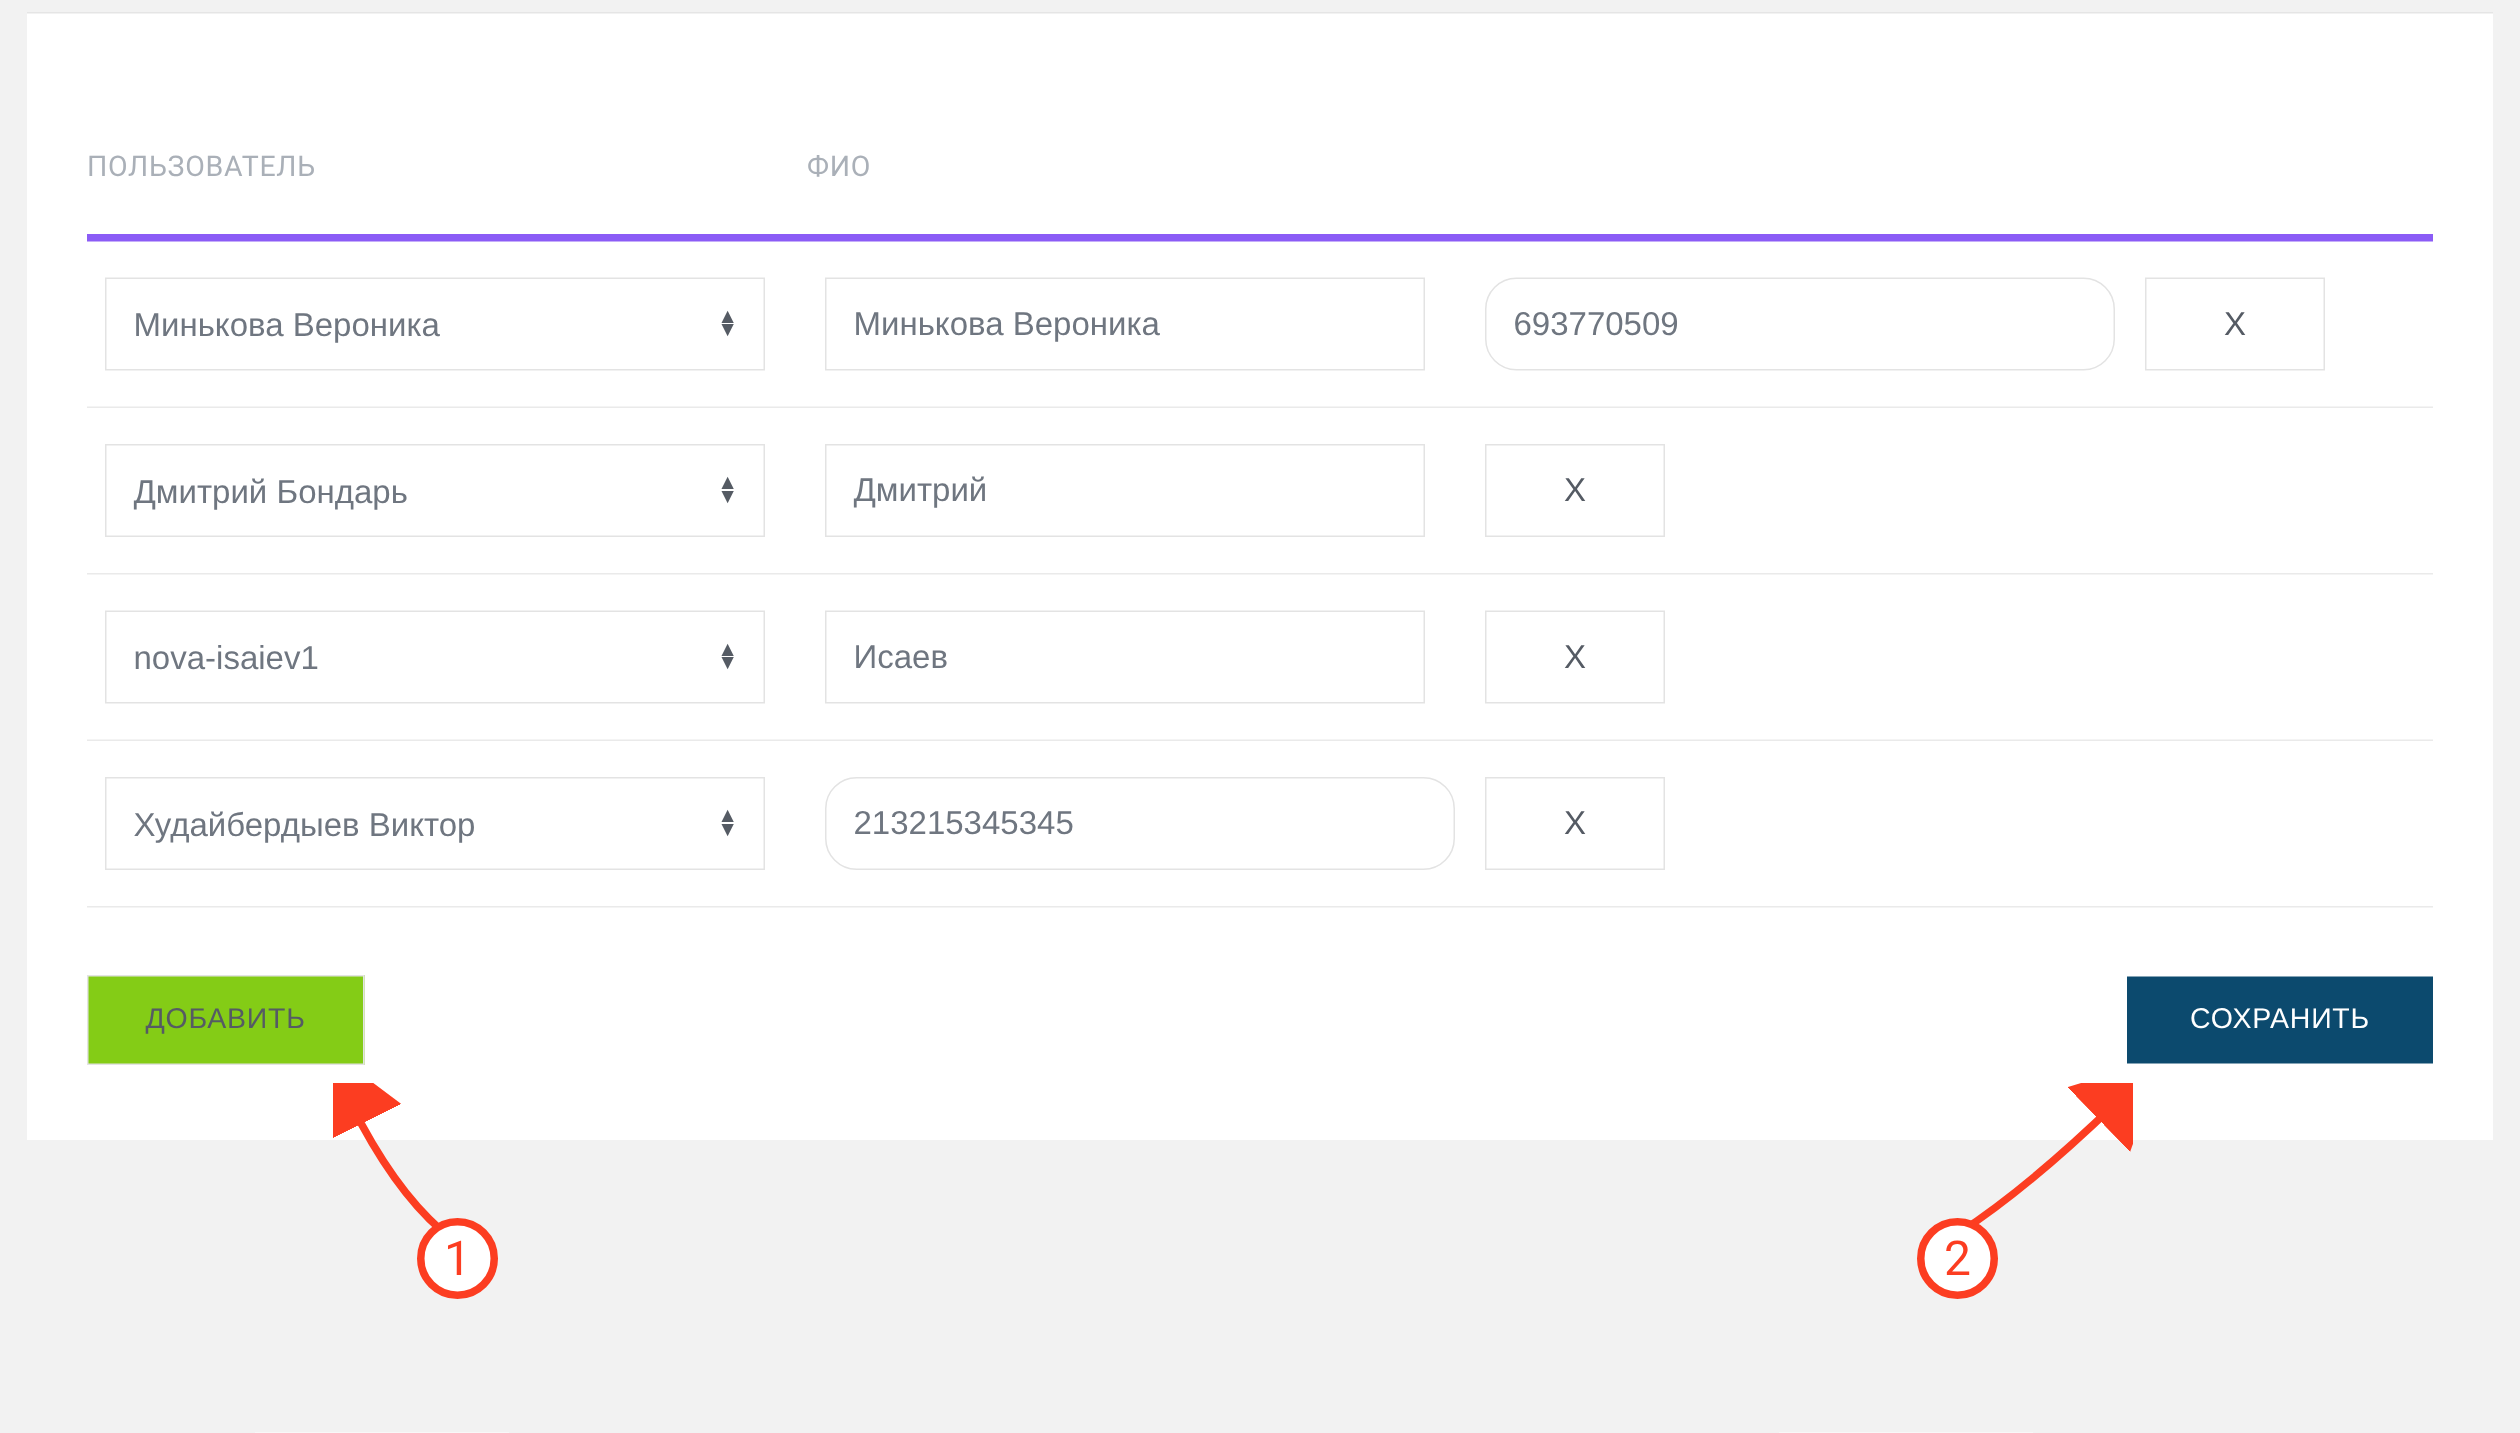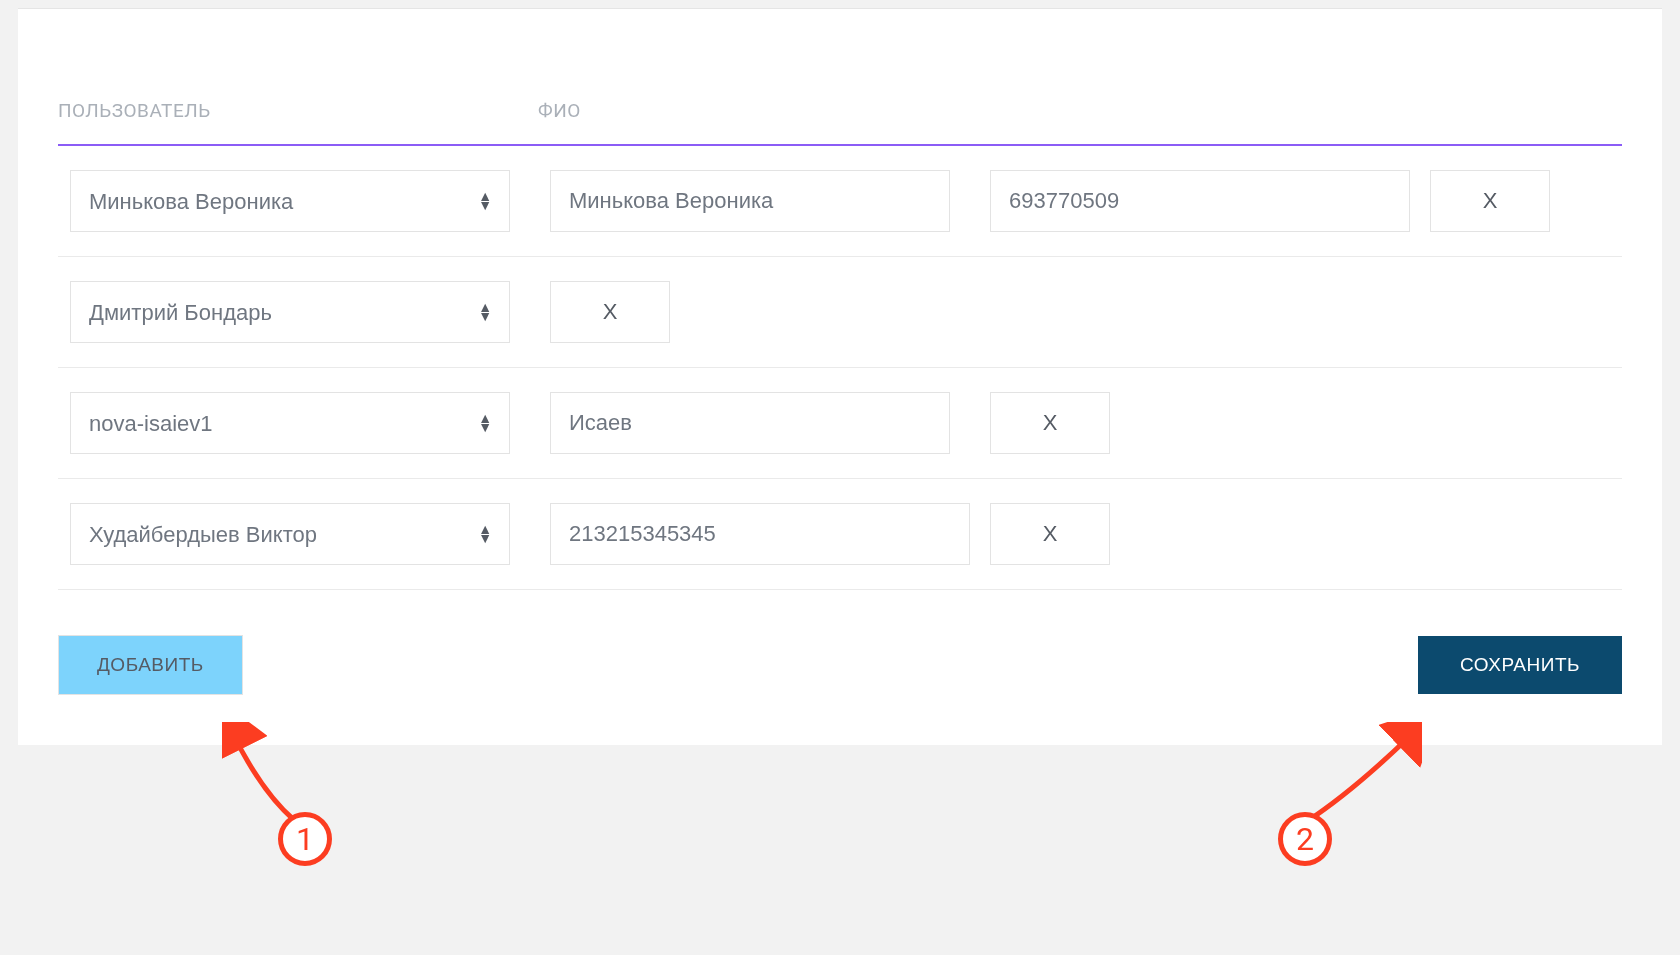--- a/index.html
+++ b/index.html
@@ -16,22 +16,22 @@
       padding-top: 8px;
     }
     .card {
       background: #ffffff;
       margin: 0 18px;
       padding: 90px 40px 50px 40px;
       border-top: 1px solid #e5e5e5;
     }
     .table-header {
       display: flex;
-      padding-bottom: 22px;
-      border-bottom: 2px solid #8b5cf6;
+      padding-bottom: 34px;
+      border-bottom: 5px solid #8b5cf6;
       align-items: center;
     }
     .col-user { width: 480px; padding-right: 40px; }
     .col-fio  { width: 440px; padding-right: 40px; }
     .col-tel  { width: 440px; padding-right: 30px; }
     .col-del  { width: 120px; }
     .header-label {
       text-transform: uppercase;
       color: #aab0b8;
       font-size: 19px;
@@ -79,42 +79,42 @@
     .input-text {
       width: 400px;
       height: 62px;
       padding: 0 18px;
       font-size: 22px;
       color: #6f7680;
       border: 1px solid #e3e3e3;
       background: #fff;
       outline: none;
     }
-    .col-tel .input-text { width: 420px; }
+    .col-tel .input-text { width: 420px; border-radius: 21px; }
     .btn-delete {
       width: 120px;
       height: 62px;
       border: 1px solid #e3e3e3;
       background: #fff;
       color: #555b64;
       font-size: 22px;
       cursor: pointer;
       display: flex;
       align-items: center;
       justify-content: center;
     }
     .actions {
       display: flex;
       justify-content: space-between;
       align-items: center;
       padding-top: 45px;
     }
     .btn-add {
       border: 1px solid #e3e3e3;
-      background: #7dd3fc;
+      background: #84cc16;
       color: #555b64;
       font-size: 19px;
       letter-spacing: 0.5px;
       text-transform: uppercase;
       padding: 18px 38px;
       cursor: pointer;
     }
     .btn-save {
       border: none;
       background: #0c4a6e;
@@ -190,20 +190,23 @@
     <div class="col-user">
       <div class="select-wrap">
         <select>
           <option>Дмитрий Бондарь</option>
         </select>
         <span class="sort-icon">
             <span>▲</span>
             <span>▼</span>
           </span>
       </div>
+    </div>
+    <div class="col-fio">
+      <input type="text" class="input-text" value="Дмитрий" style="">
     </div>
     <div class="col-del">
       <button class="btn-delete">
           <span>X</span>
         </button>
     </div>
   </div>
 
   <div class="row">
     <div class="col-user">

